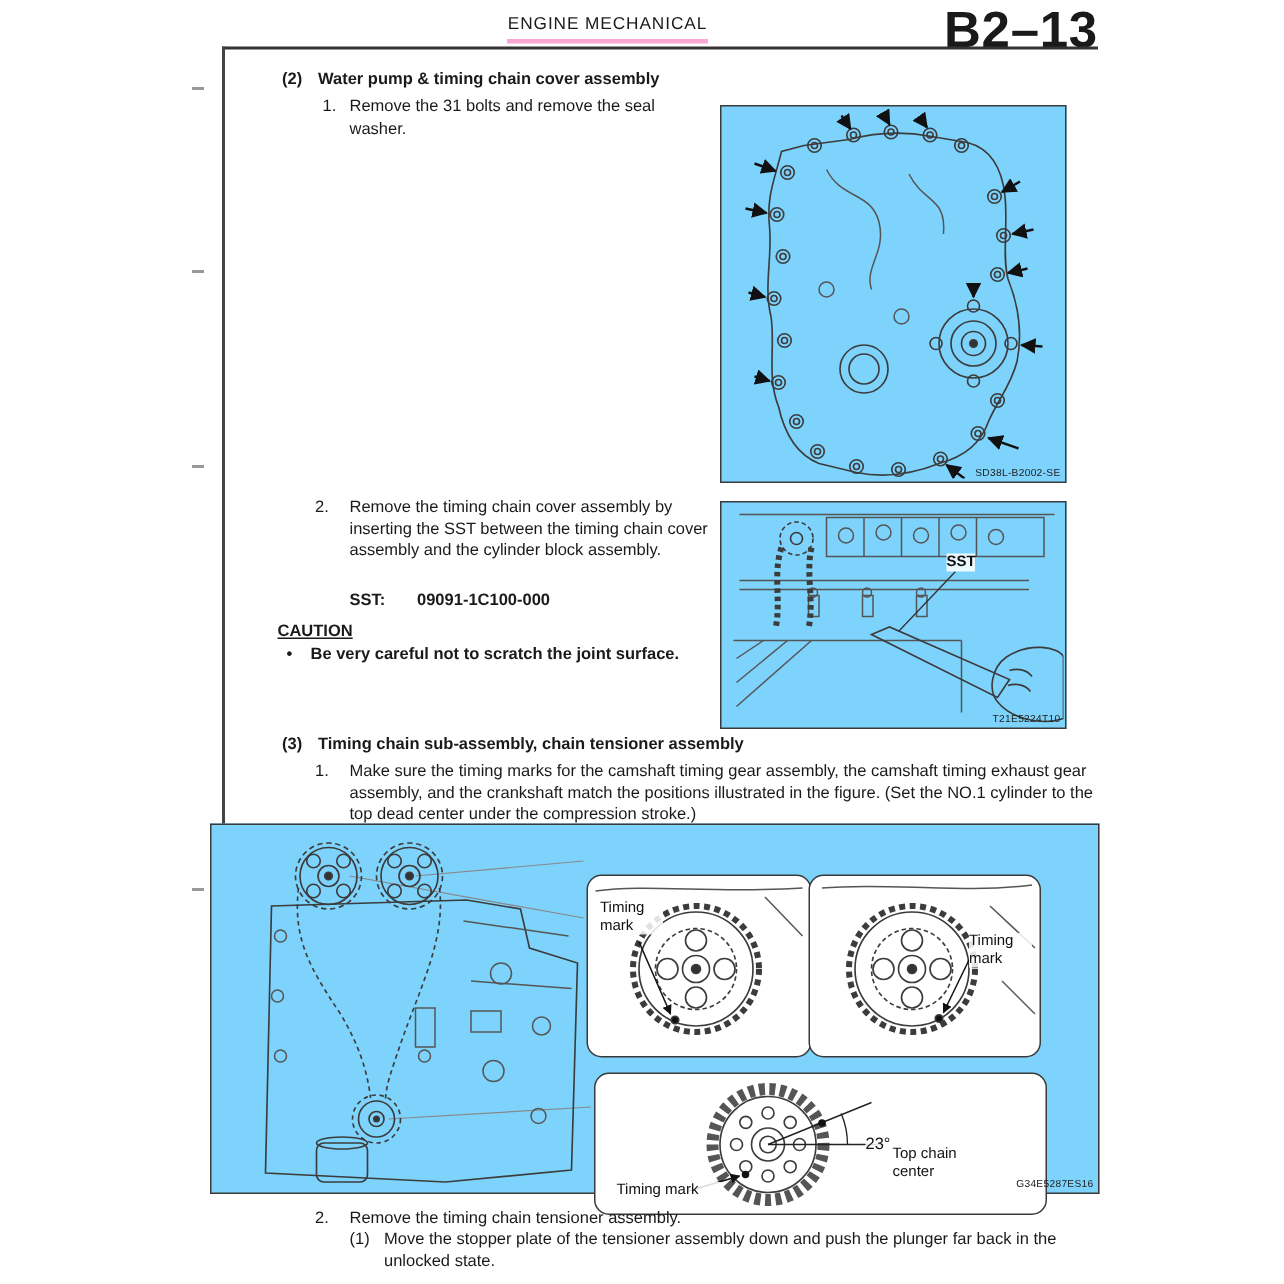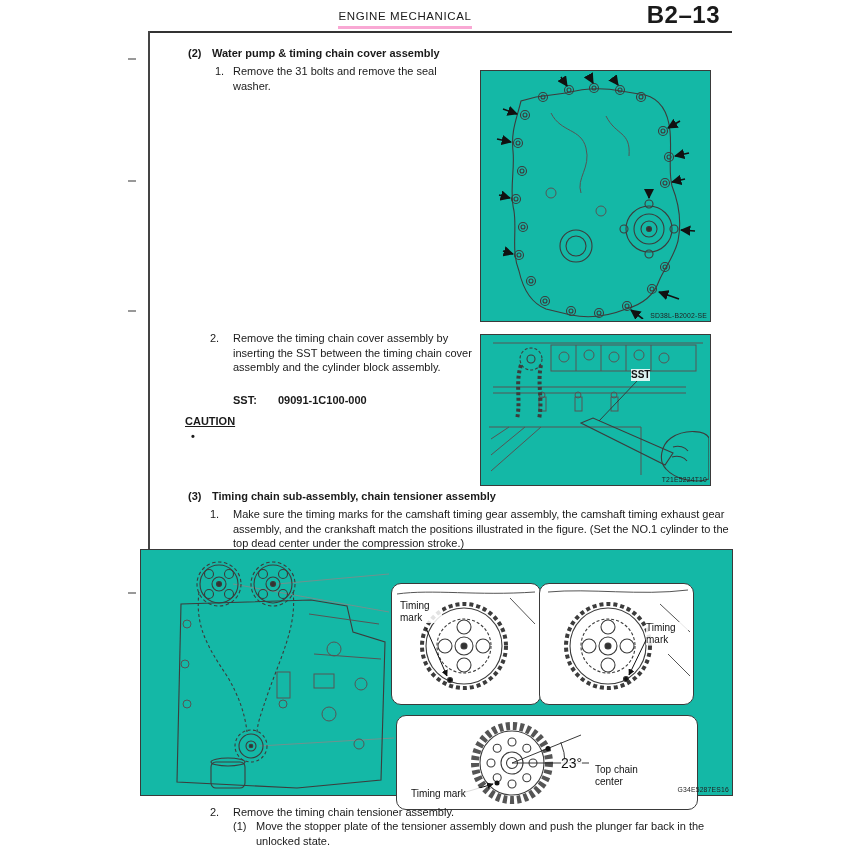--- a/index.html
+++ b/index.html
@@ -7,38 +7,38 @@
   body {
     background:#ffffff;
     font-family:"Liberation Sans", sans-serif;
     color:#1a1a1a;
     position:relative;
     overflow:hidden;
   }
   .abs { position:absolute; }
   .b { font-weight:bold; }
   .txt { font-size:11px; line-height:14.5px; }
-  .fig { border:1.3px solid #3a3a3a; background:#14b8a6; }
+  .fig { border:1.3px solid #3a3a3a; background:#7dd3fc; }
   .figcode { position:absolute; right:3px; bottom:2px; font-size:6.8px; letter-spacing:.2px; color:#222; }
   .lbl { font-size:10px; line-height:11.5px; color:#111; background:rgba(255,255,255,.85); }
   .inset { position:absolute; border:1.3px solid #3a3a3a; border-radius:10px; background:#fff; overflow:hidden;margin-top:24px; }
   .rule-h { background:#333; }
   .rule-v { background:#444; }
   .tick { background:#999; }
   svg { display:block; }
   .stk { stroke:#3c3c3c; fill:none; stroke-width:1.1; }
   .stk2 { stroke:#555; fill:none; stroke-width:1; }
 </style>
 </head>
 <body>
 
 <div class="abs" style="left:0;top:0;width:856px;height:856px;">
 
   <span class="abs txt" style="left:338px;top:9px;width:134px;text-align:center;font-size:11.5px;letter-spacing:.6px;border-bottom:3px solid #f9a8d4;padding-bottom:2px;">ENGINE MECHANICAL</span>
-  <span class="abs b" style="top:1px;right:136px;font-size:24px;letter-spacing:.5px;">B2–13</span>
+  <span class="abs b" style="top:1px;right:124px;font-size:34px;letter-spacing:.5px;">B2–13</span>
   <div class="abs rule-h" style="left:148px;top:31px;width:584px;height:2px;"></div>
   <div class="abs rule-v" style="left:148px;top:31px;width:1.5px;height:760px;"></div>
   <div class="abs tick" style="left:128px;top:58px;width:8px;height:2px;"></div>
   <div class="abs tick" style="left:128px;top:180px;width:8px;height:2px;"></div>
   <div class="abs tick" style="left:128px;top:310px;width:8px;height:2px;"></div>
   <div class="abs tick" style="left:128px;top:592px;width:8px;height:2px;"></div>
 
   <span class="abs txt b" style="left:188px;top:46px;">(2)</span>
   <span class="abs txt b" style="left:212px;top:46px;">Water pump &amp; timing chain cover assembly</span>
 
@@ -140,20 +140,21 @@
   </div>
 
   <span class="abs txt" style="left:210px;top:331px;">2.</span>
   <span class="abs txt" style="left:233px;top:331px;width:242px;">Remove the timing chain cover assembly by inserting the SST between the timing chain cover assembly and the cylinder block assembly.</span>
 
   <span class="abs txt b" style="left:233px;top:393px;">SST:</span>
   <span class="abs txt b" style="left:278px;top:393px;">09091-1C100-000</span>
 
   <span class="abs txt b" style="left:185px;top:414px;text-decoration:underline;">CAUTION</span>
   <span class="abs txt b" style="left:191px;top:429px;">•</span>
+  <span class="abs txt b" style="left:207px;top:429px;width:280px;">Be very careful not to scratch the joint surface.</span>
 
   <div class="abs fig" style="left:480px;top:334px;width:231px;height:152px;">
     <svg width="228" height="148" viewBox="0 0 228 148">
       <g class="stk2">
         <line x1="12" y1="8" x2="222" y2="8"></line>
         <rect x="70" y="10" width="145" height="26"></rect>
         <line x1="95" y1="10" x2="95" y2="36"></line>
         <line x1="120" y1="10" x2="120" y2="36"></line>
         <line x1="145" y1="10" x2="145" y2="36"></line>
         <line x1="170" y1="10" x2="170" y2="36"></line>
@@ -317,21 +318,21 @@
           <circle cx="115" cy="47" r="11"></circle>
           <circle cx="115" cy="47" r="5.5"></circle>
         </g>
         <line x1="115" y1="47" x2="192" y2="47" stroke="#222" stroke-width=".9"></line>
         <line x1="115" y1="47" x2="184" y2="19" stroke="#222" stroke-width=".9"></line>
         <path d="M168,47 A53 53 0 0 0 163.8 26.3" stroke="#222" stroke-width=".9" fill="none"></path>
         <circle cx="151" cy="32.6" r="2.5" fill="#111"></circle>
         <line x1="62" y1="78" x2="96" y2="68" stroke="#111" stroke-width="1" marker-end="url(#arr)"></line>
         <circle cx="100" cy="67" r="2.5" fill="#111"></circle>
       </svg>
-      <span class="abs lbl" style="left:164px;top:42px;font-size:14px;">23°</span>
+      <span class="abs lbl" style="left:180px;top:42px;font-size:11px;">23°</span>
       <span class="abs lbl" style="left:198px;top:48px;width:60px;">Top chain center</span>
       <span class="abs lbl" style="left:14px;top:72px;width:70px;">Timing mark</span>
     </div>
 
     <span class="figcode">G34E5287ES16</span>
   </div>
 
   <span class="abs txt" style="left:210px;top:805px;">2.</span>
   <span class="abs txt" style="left:233px;top:805px;width:300px;">Remove the timing chain tensioner assembly.</span>
 

